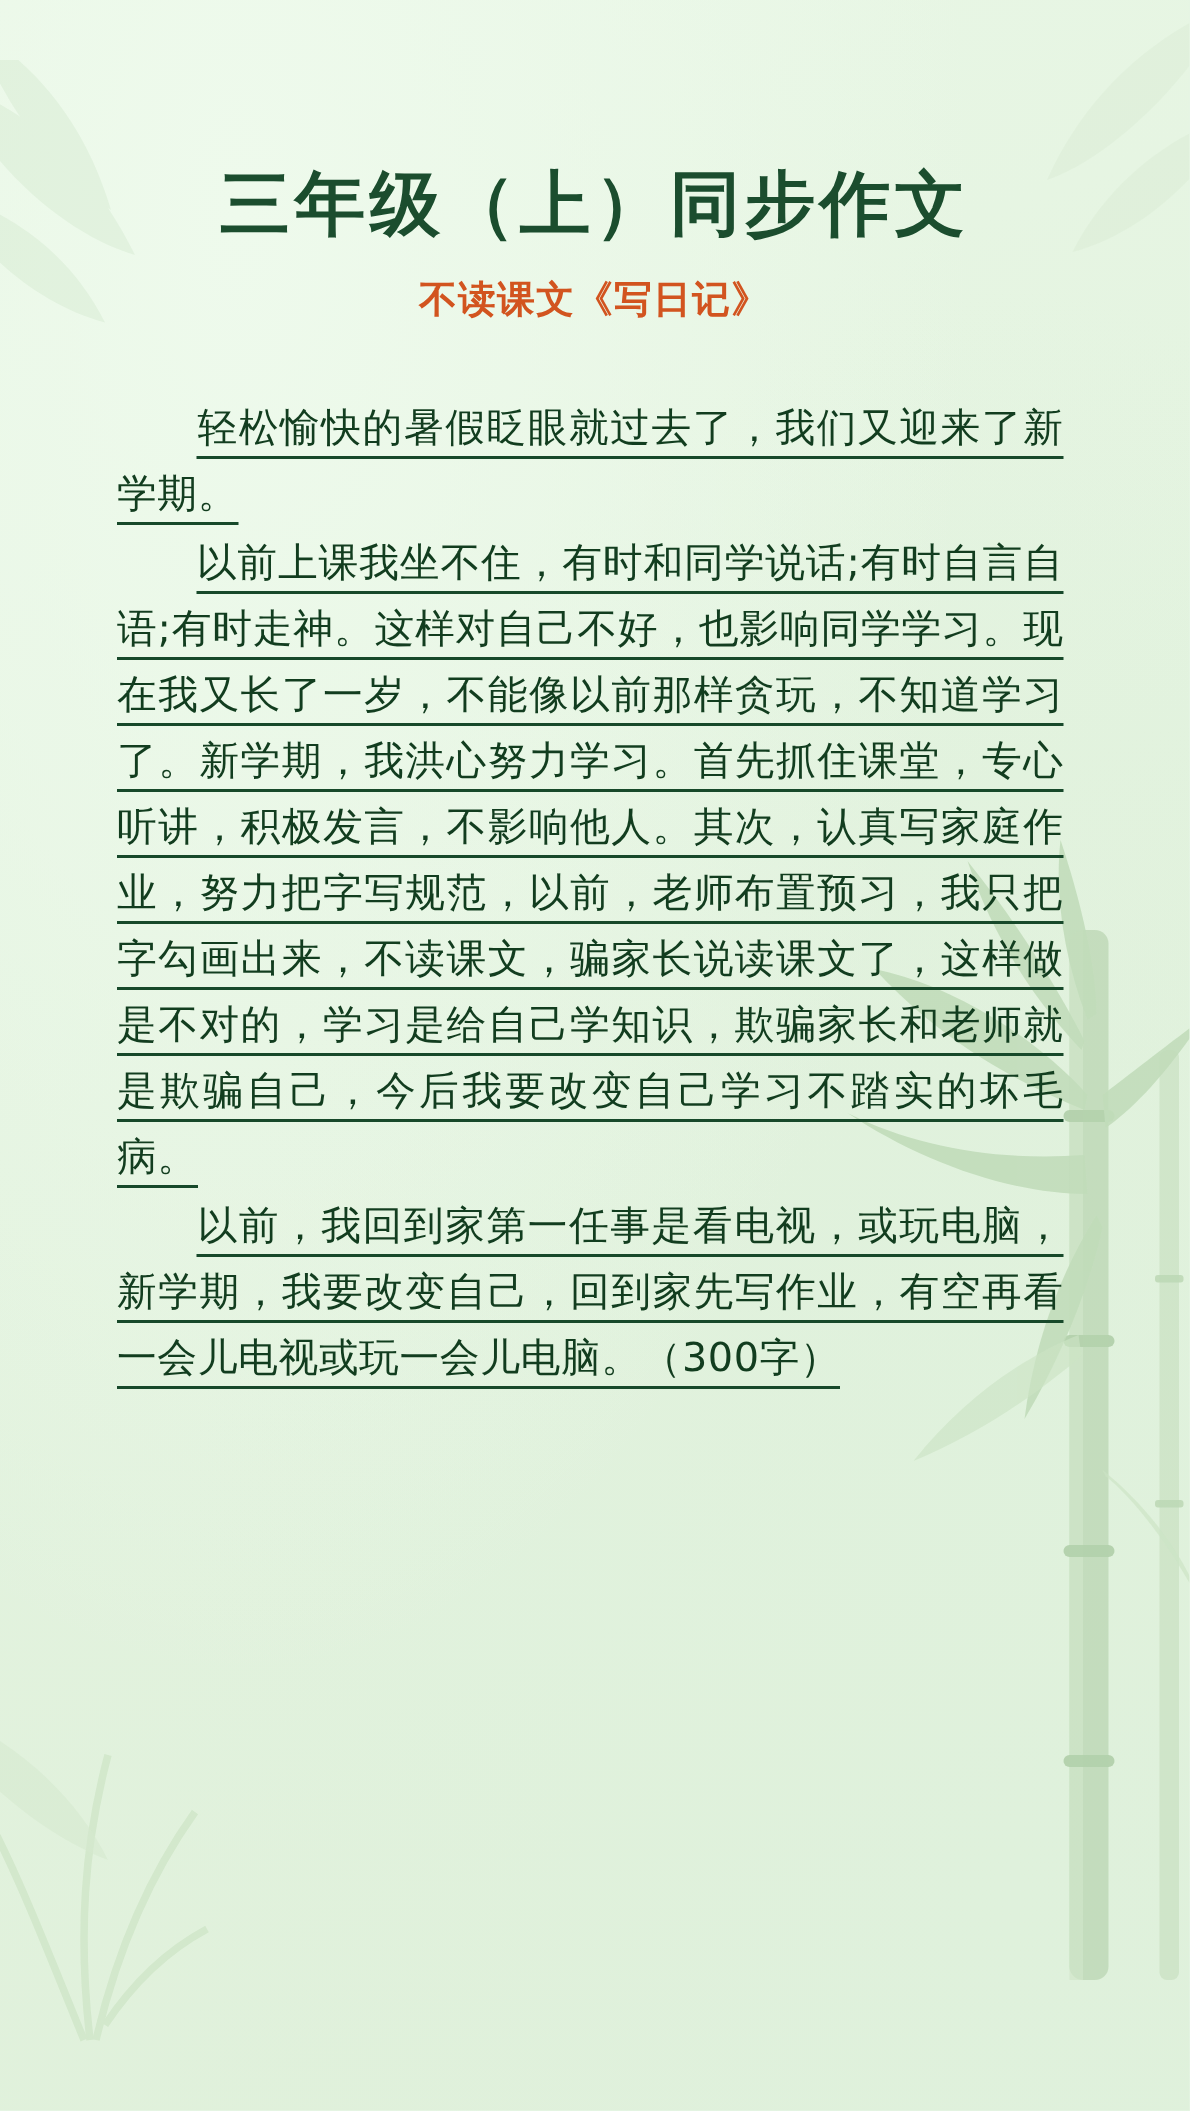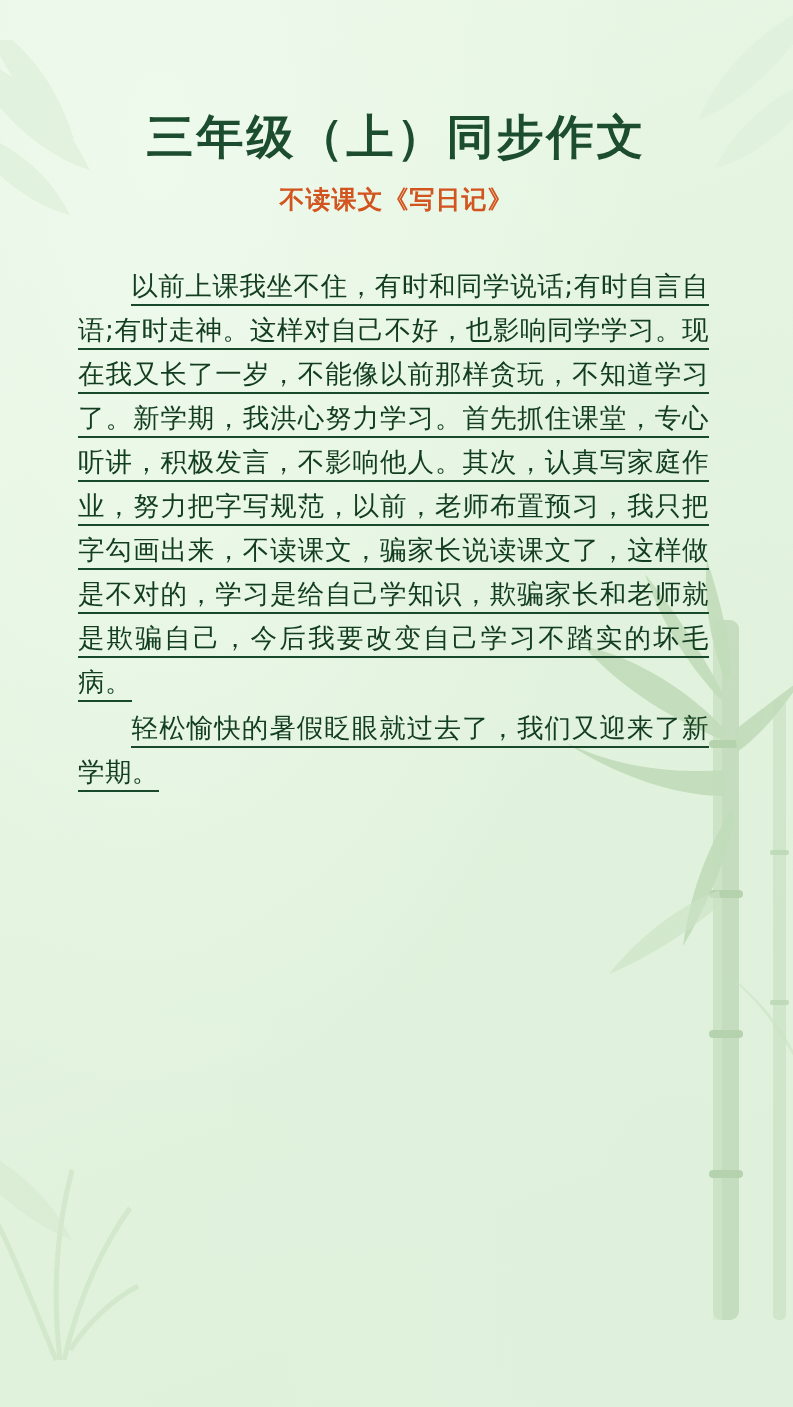--- a/index.html
+++ b/index.html
@@ -179,17 +179,18 @@
       <path d="M0 120 C50 140 90 176 112 220 C70 204 28 168 2 134 Z"></path>
     </g>
   </svg>
 
   <div class="header">
     <h1 class="main-title">三年级（上）同步作文</h1>
     <h2 class="sub-title">不读课文《写日记》</h2>
   </div>
 
   <div class="essay">
+    <p class="para"><span class="indent"></span><span class="inner">轻松愉快的暑假眨眼就过去了，我们又迎来了新学期。</span></p>
     <p class="para"><span class="indent"></span><span class="inner">以前上课我坐不住，有时和同学说话;有时自言自语;有时走神。这样对自己不好，也影响同学学习。现在我又长了一岁，不能像以前那样贪玩，不知道学习了。新学期，我洪心努力学习。首先抓住课堂，专心听讲，积极发言，不影响他人。其次，认真写家庭作业，努力把字写规范，以前，老师布置预习，我只把字勾画出来，不读课文，骗家长说读课文了，这样做是不对的，学习是给自己学知识，欺骗家长和老师就是欺骗自己，今后我要改变自己学习不踏实的坏毛病。</span></p>
-    <p class="para"><span class="indent"></span><span class="inner">轻松愉快的暑假眨眼就过去了，我们又迎来了新学期。</span></p>
+    <p class="para"><span class="indent"></span><span class="inner">以前，我回到家第一任事是看电视，或玩电脑，新学期，我要改变自己，回到家先写作业，有空再看一会儿电视或玩一会儿电脑。（300字）</span></p>
   </div>
 
 </div>
 
 </body></html>

